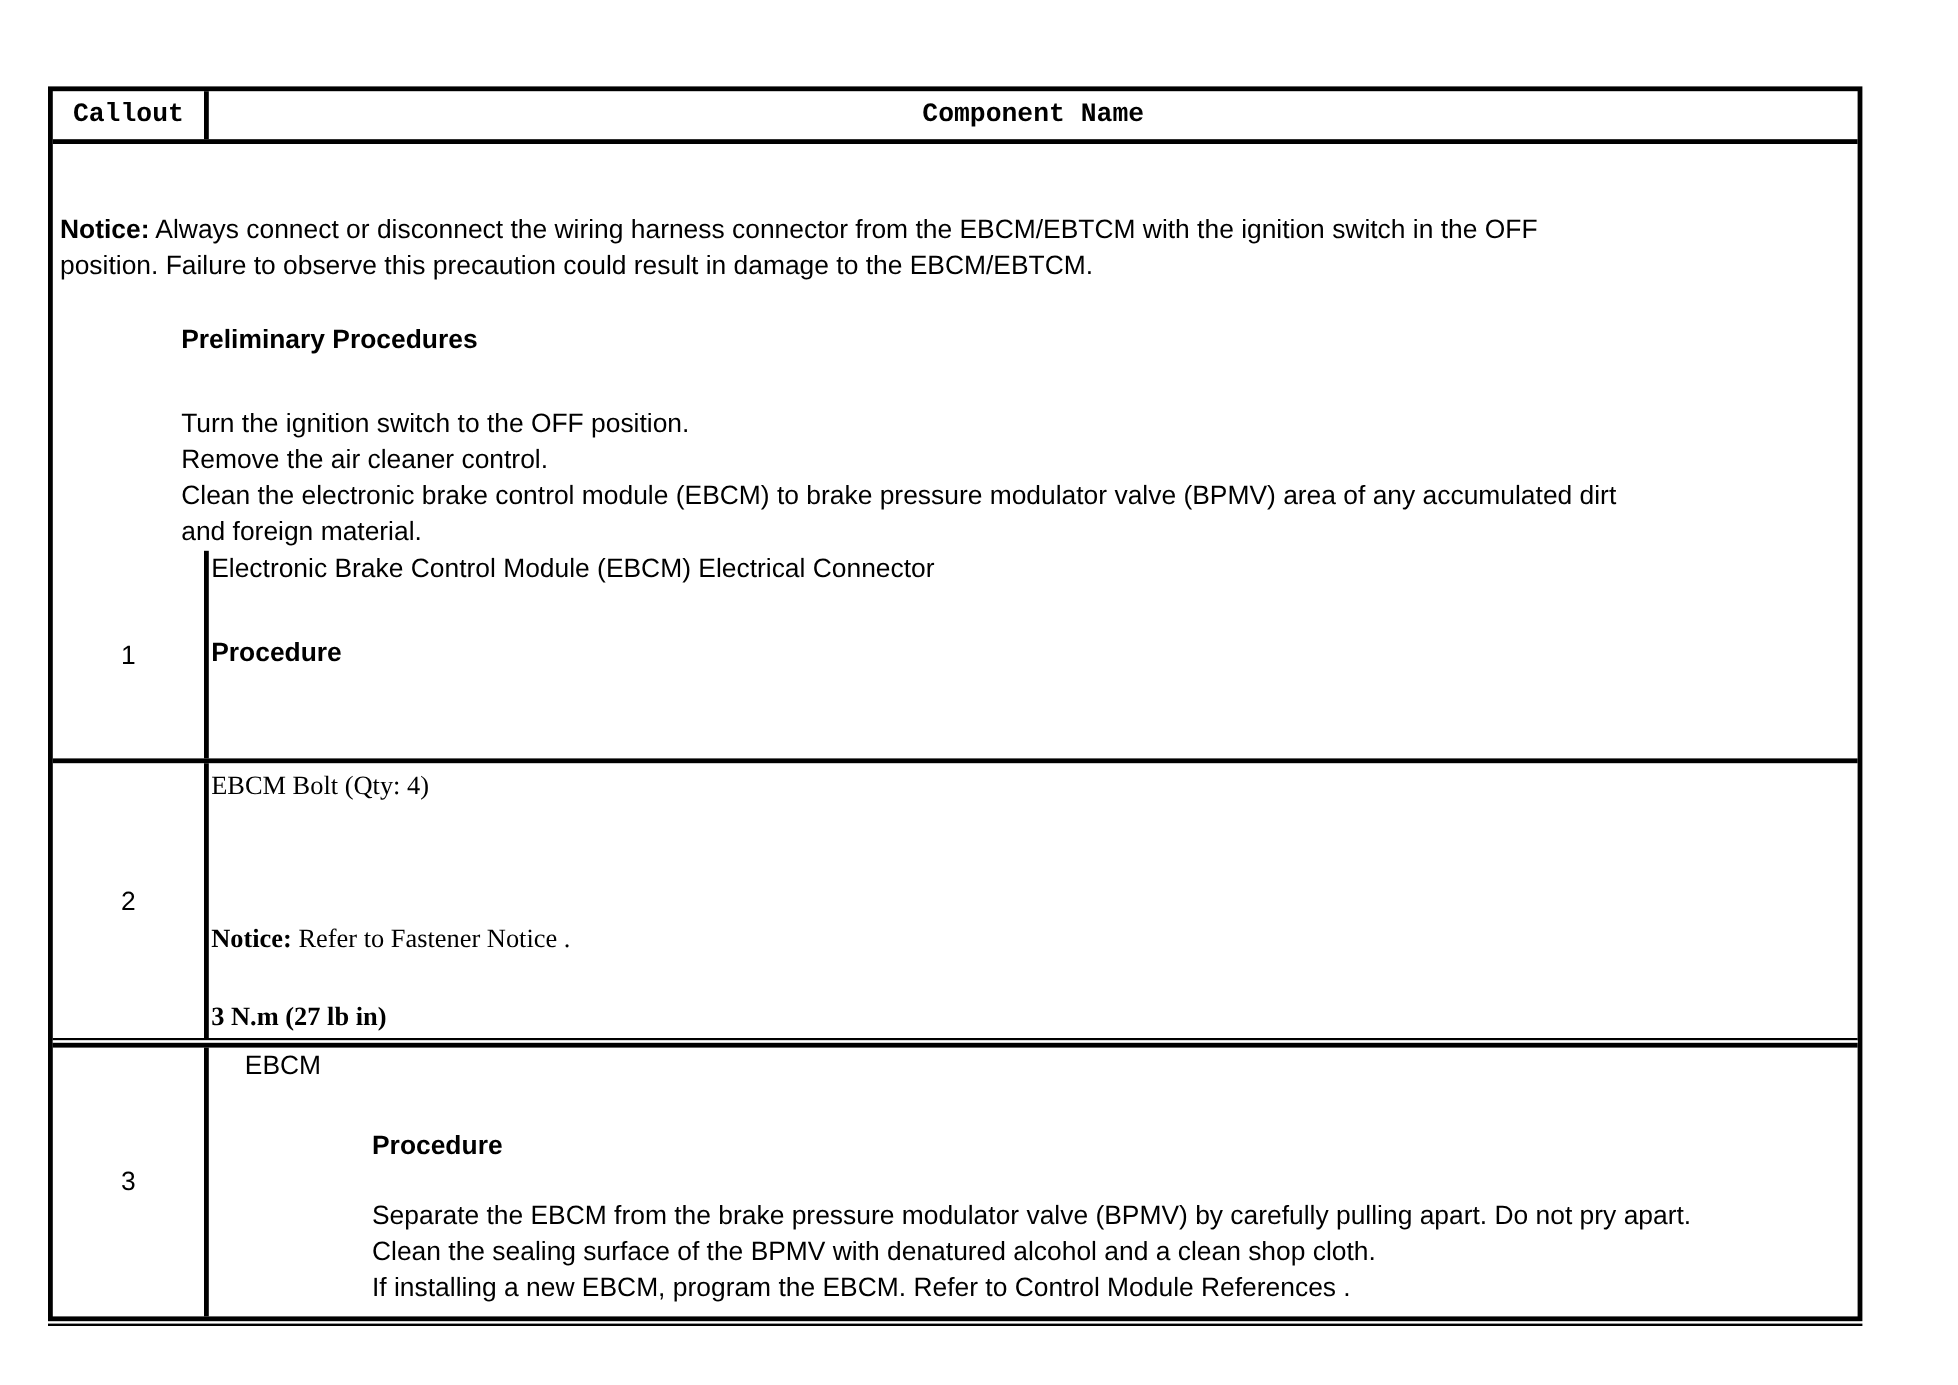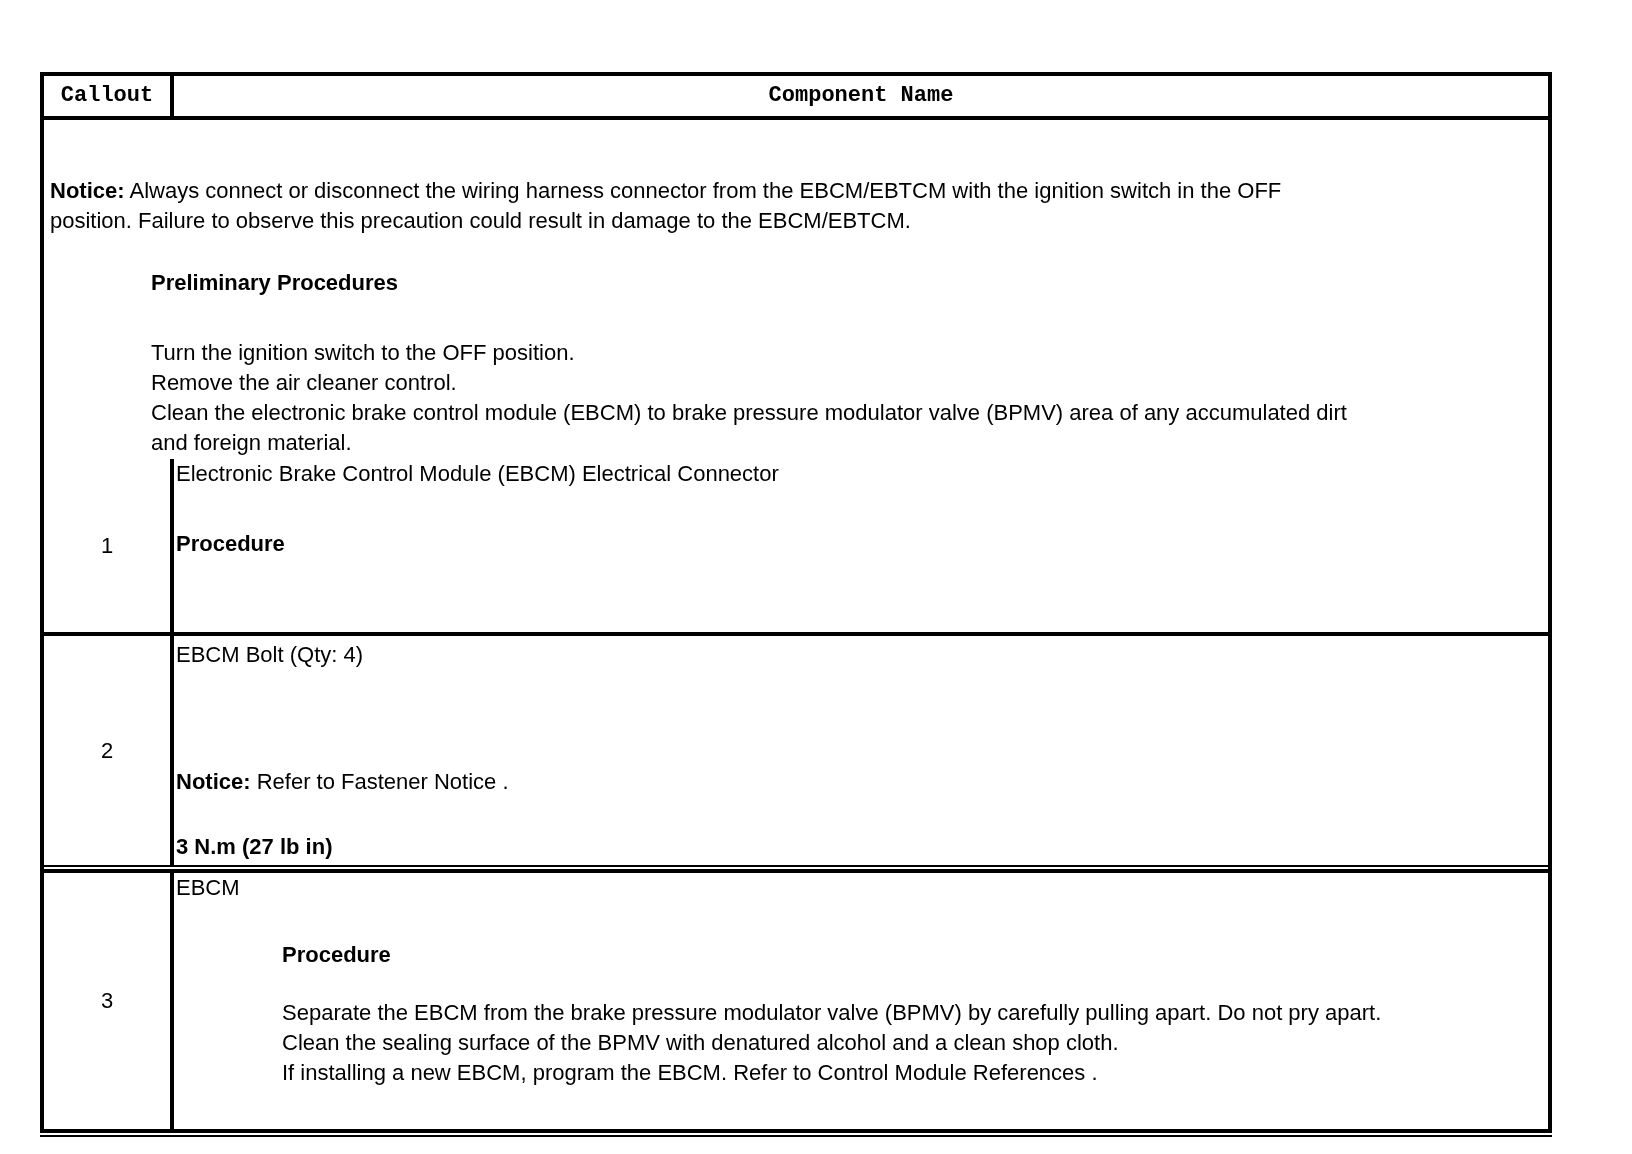--- a/index.html
+++ b/index.html
@@ -76,28 +76,28 @@
     flex: 1;
     box-sizing: border-box;
     padding: 0 16px 0 2px;
     overflow: hidden;
   }
   .r1 .comp-cell { height: 173px; }
   .r1 .proc { margin-top: 40px; }
   .r1 .step { margin-top: 37px; }
 
   .r2 { border-bottom: 2px solid #000; }
-  .r2 .comp-cell { height: 229px; padding-top: 4px; }
+  .r2 .comp-cell { height: 229px; padding-top: 4px; font-family: Liberation Serif, serif; }
   .r2 .notice { margin-top: 97px; }
   .r2 .torque { margin-top: 35px; }
 
   .double-gap { height: 2px; background: #ffffff; }  
 
   .r3 { border-top: 4px solid #000; }
-  .r3 .comp-cell { height: 256px; }
+  .r3 .comp-cell { height: 224px; margin-left: 28px; }
   .r3 .proc  { margin: 37px 0 0 106px; }
   .r3 .steps { margin: 28px 0 0 106px; }
 </style>
 </head>
 <body>
 
 <div class="table-wrap">
   <div class="doc-table">
 
     <div class="row head-row">

